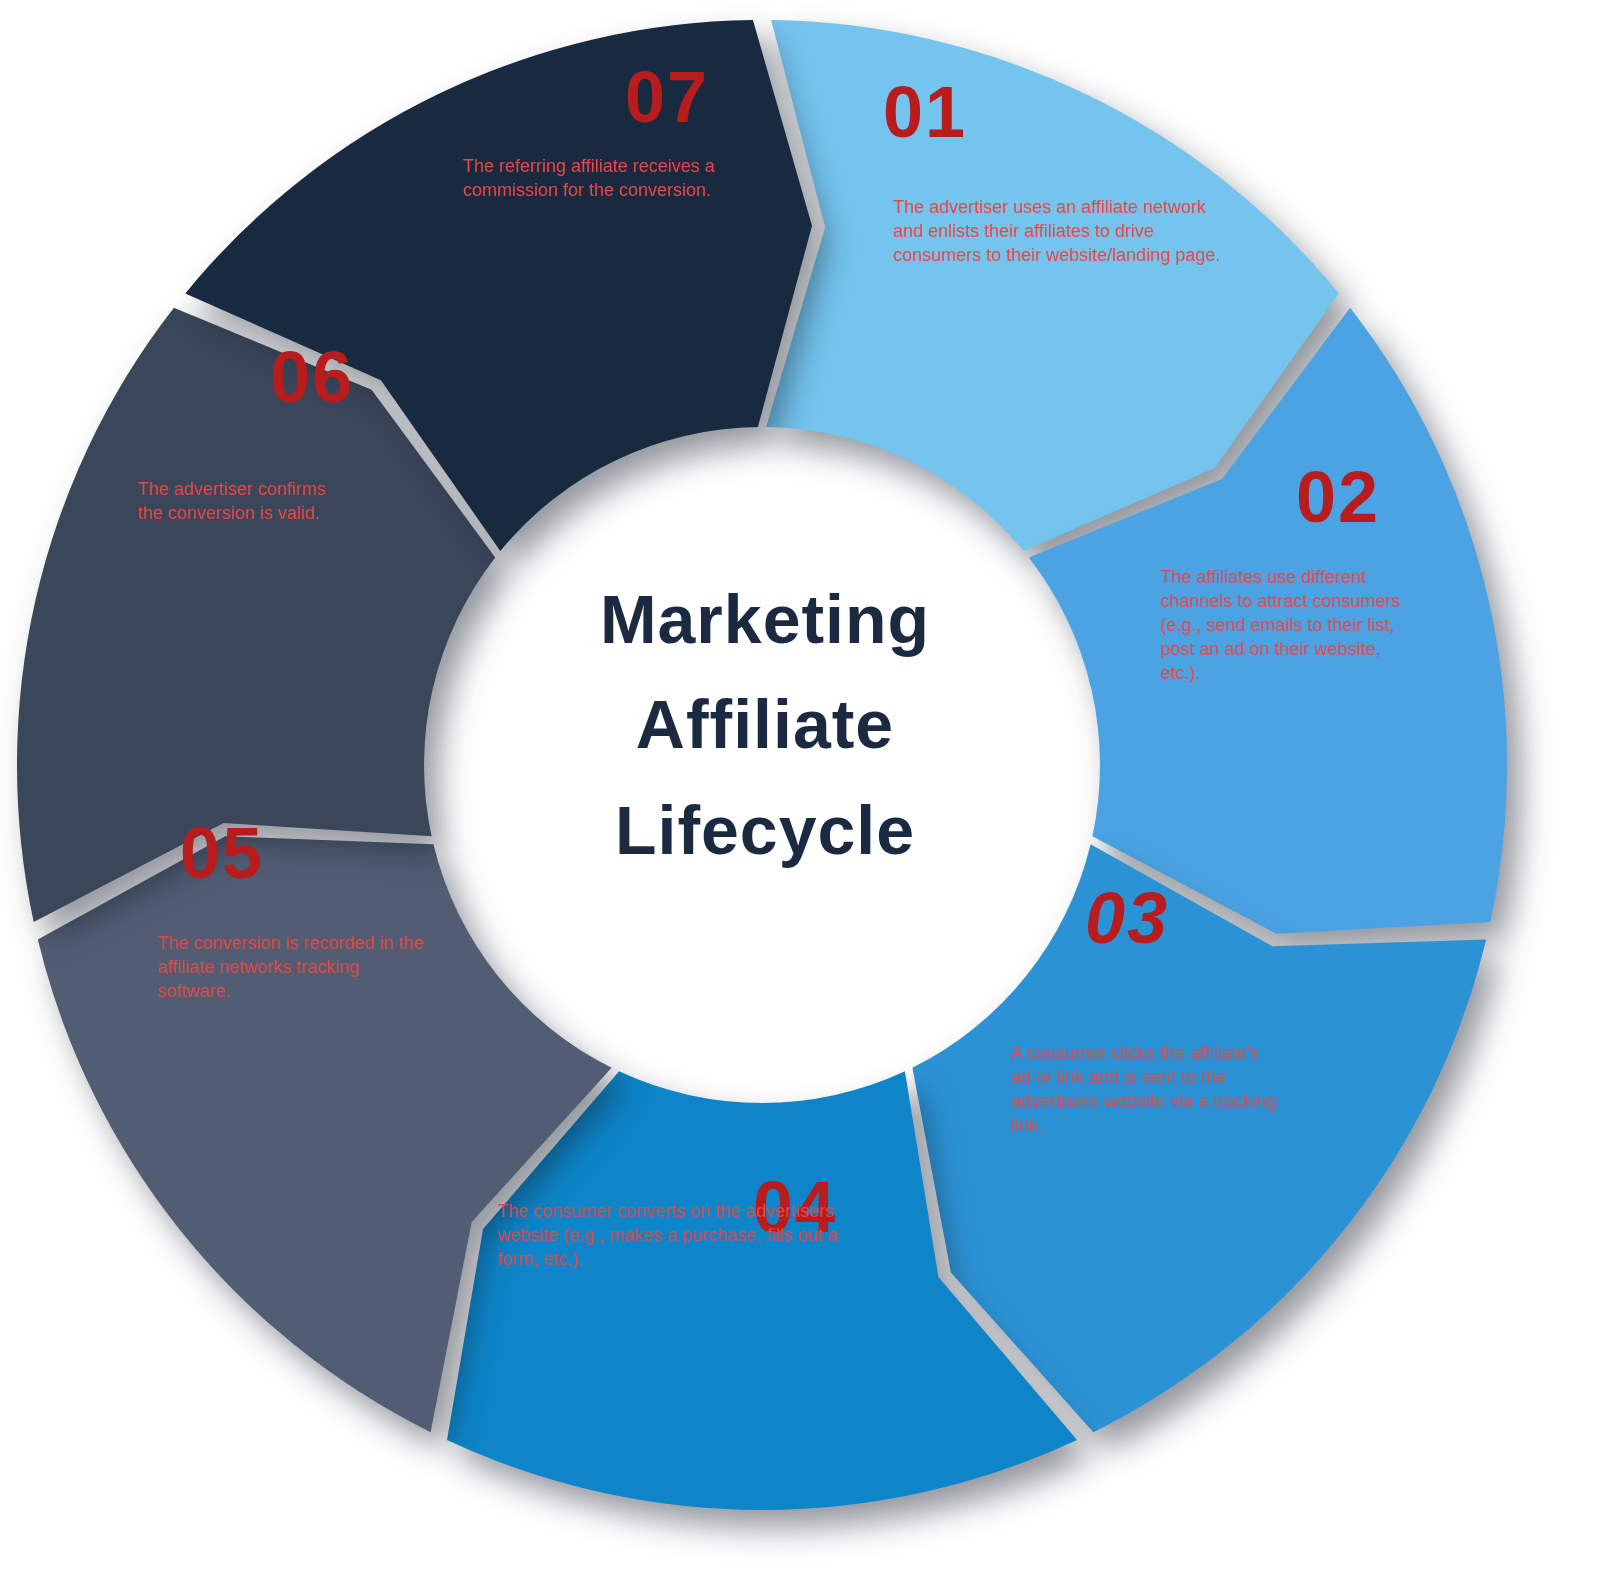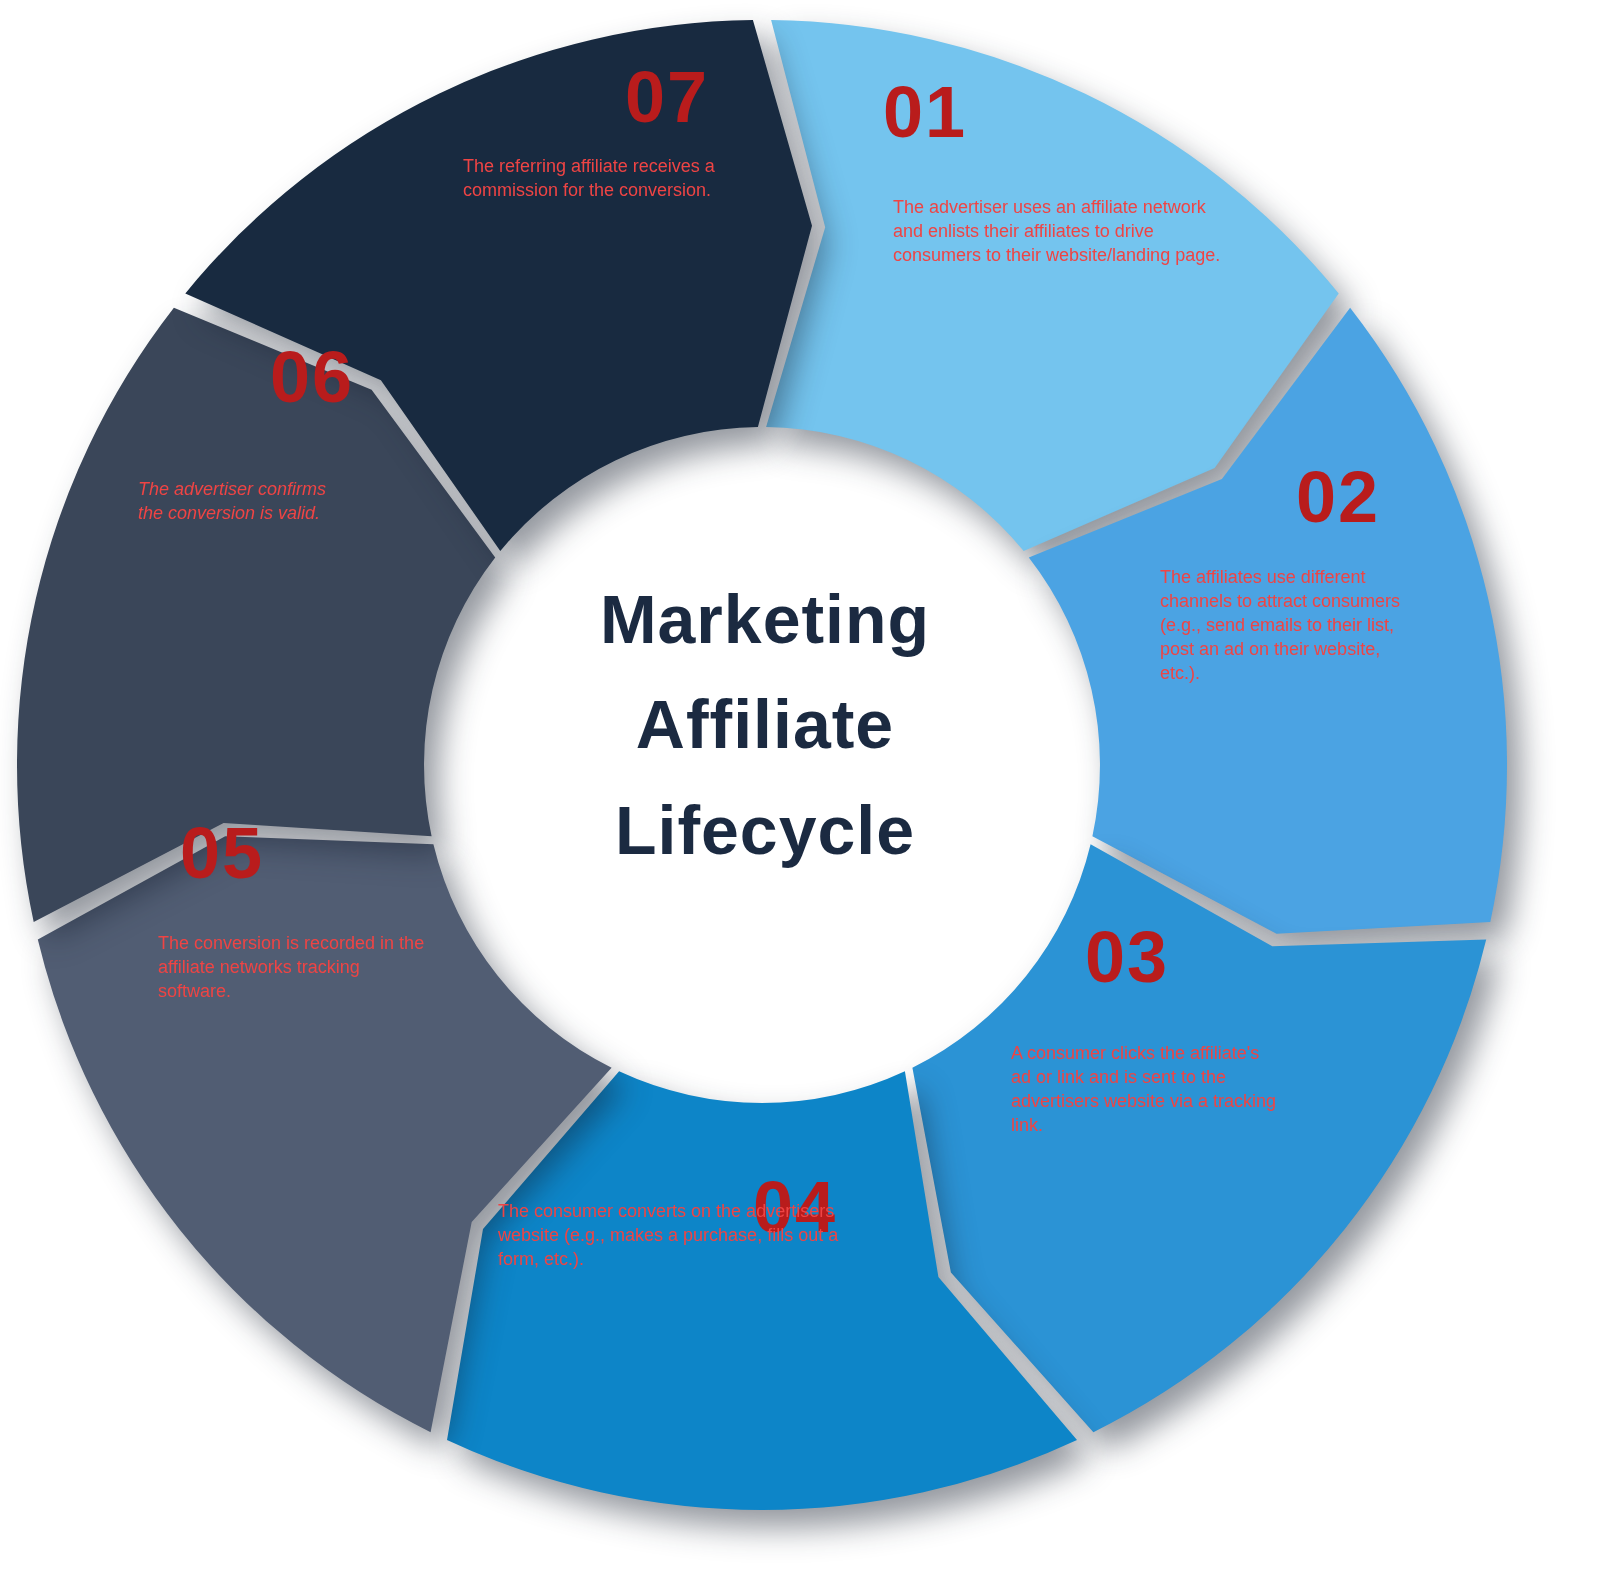--- a/index.html
+++ b/index.html
@@ -38,32 +38,32 @@
     text-align:center;
     color:#1b2a41;
     font-size:68px;
     line-height:1.55;
     font-weight:700;
     letter-spacing:1px;
   }
   
   .n1{left:925px;top:112px;}
   .n2{left:1338px;top:497px;}
-  .n3{left:1127px;top:957px;}
+  .n3{left:1127px;top:918px;font-style:italic;}
   .n4{left:795px;top:1207px;}
   .n5{left:222px;top:853px;}
   .n6{left:312px;top:377px;}
   .n7{left:667px;top:97px;}
   
   .t1{left:893px;top:196px;width:345px;}
   .t2{left:1160px;top:566px;width:258px;}
   .t3{left:993px;top:1042px;width:272px;margin-left:18px;}
   .t4{left:498px;top:1200px;width:382px;}
   .t5{left:158px;top:932px;width:268px;}
-  .t6{left:138px;top:478px;width:210px;font-style:italic;}
+  .t6{left:138px;top:478px;width:210px;}
   .t7{left:463px;top:155px;width:252px;}
 </style>
 </head>
 <body>
 
 <div id="stage">
 
   <svg id="ring" viewBox="0 0 1600 1571" aria-hidden="true">
     <path class="seg" d="M771.1,20.1 A745,745 0 0 1 1338.7,293.4 L1214.7,467.9 L1023.7,551.0 A338,338 0 0 0 766.1,427.0 L825.2,227.2 Z" fill="#74C4EE"></path>
     <path class="seg" d="M1350.1,307.7 A745,745 0 0 1 1490.3,921.9 L1276.5,933.7 L1092.4,836.2 A338,338 0 0 0 1028.8,557.5 L1221.9,479.1 Z" fill="#4BA3E3"></path>

